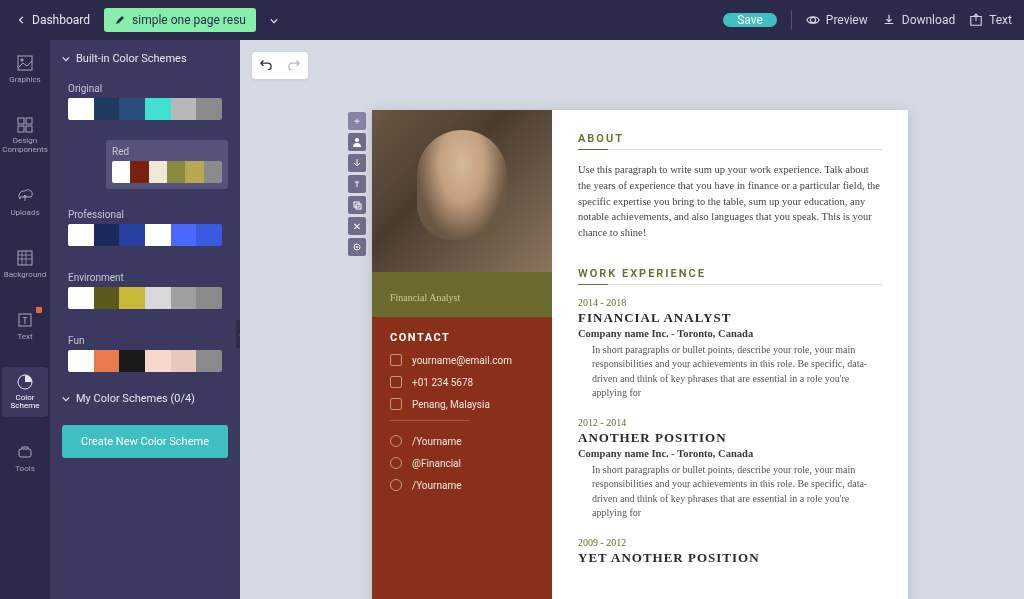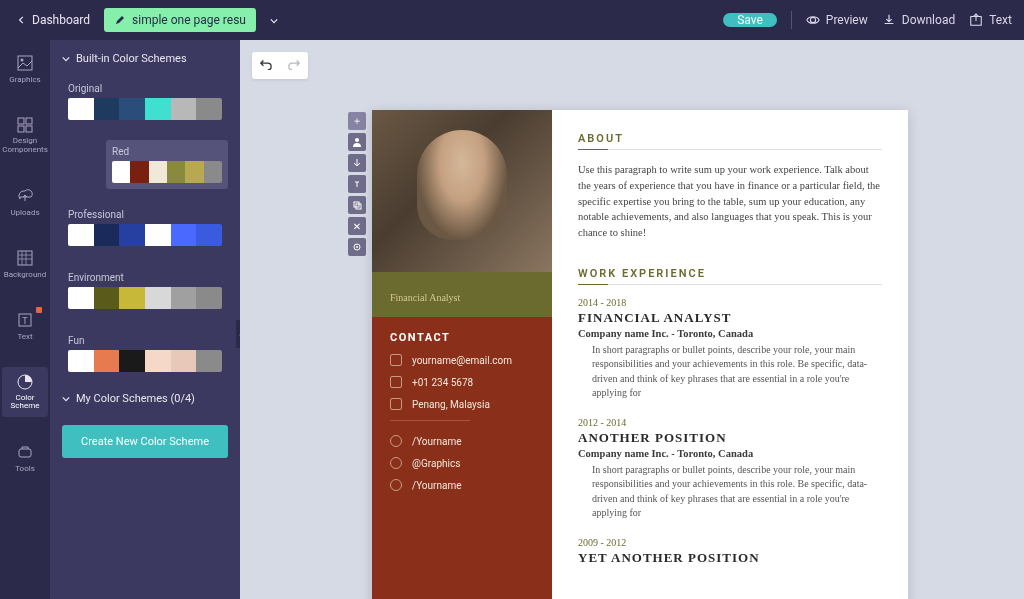--- a/index.html
+++ b/index.html
@@ -329,21 +329,21 @@
               <span>Penang, Malaysia</span>
             </div>
           <div class="contact-divider"></div>
           <div id="socials-container">
               <div class="social-row">
                 <div class="si"></div>
                 <span>/Yourname</span>
               </div>
               <div class="social-row">
                 <div class="si"></div>
-                <span>@Graphics</span>
+                <span>@Financial</span>
               </div>
               <div class="social-row">
                 <div class="si"></div>
                 <span>/Yourname</span>
               </div>
             </div>
         </div>
       </div>
       <div class="resume-right">
         <div class="sect-title">ABOUT</div>

